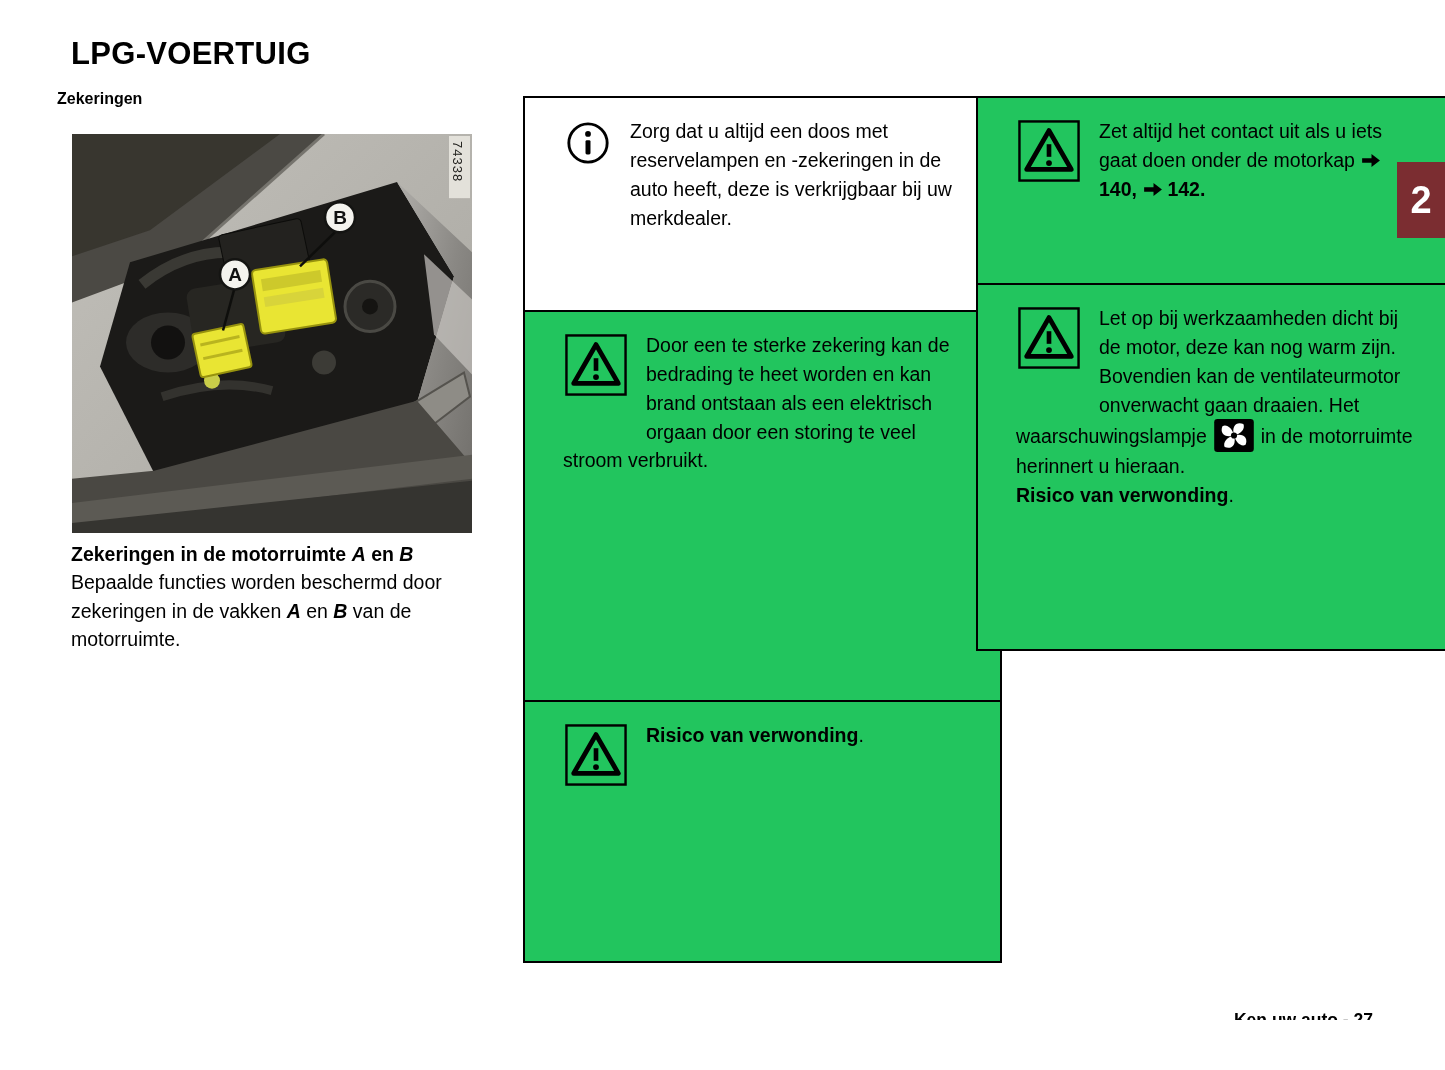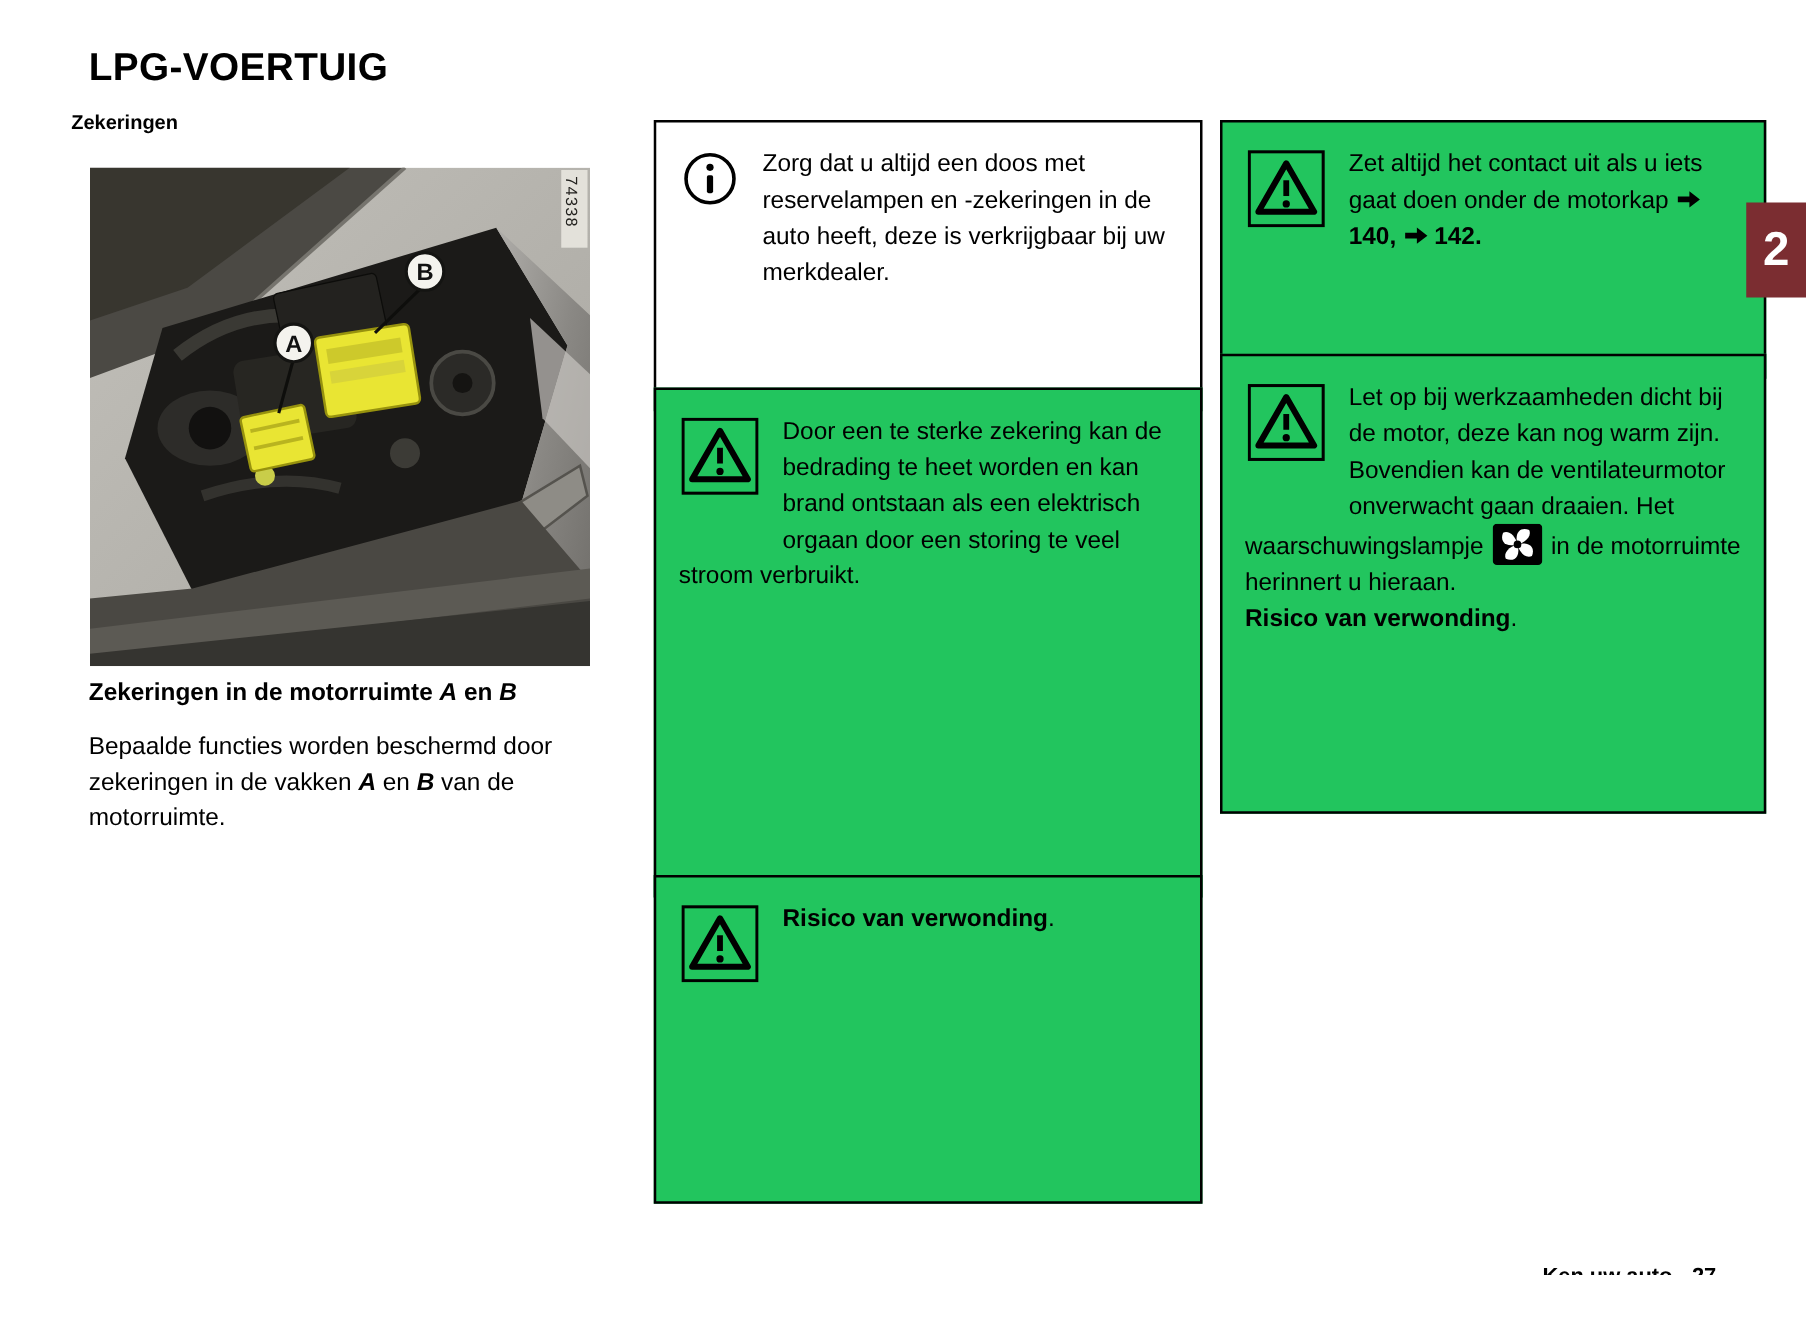--- a/index.html
+++ b/index.html
@@ -2,25 +2,25 @@
 <html><head>
 <meta charset="utf-8">
 <style>
   html,body{margin:0;padding:0}
   .page{position:relative;width:1445px;height:1020px;background:#ffffff;
         font-family:"Liberation Sans",sans-serif;color:#000;overflow:hidden}
   .title{position:absolute;left:71px;top:36px;font-size:31px;font-weight:700;letter-spacing:.3px}
   .subtitle{position:absolute;left:57px;top:90px;font-size:16px;font-weight:700}
   .figure{position:absolute;left:72px;top:134px;width:400px;height:399px;overflow:hidden}
   .left-col{position:absolute;left:71px;top:540px;width:402px;font-size:19.5px;line-height:1.46}
-  .caption{font-weight:700;margin-bottom:15px}
+  .caption{font-weight:700;}
   .para{margin-bottom:11px}
   .b{font-weight:700}
   .bi{font-weight:700;font-style:italic}
-  .box{position:absolute;border:2px solid #000;padding:19px 18px;font-size:19.5px;line-height:1.48}
+  .box{position:absolute;border:2px solid #000;padding:19px 38px;font-size:19.5px;line-height:1.48}
   .gray{background:#22c55e}
   .white{background:#ffffff}
   .box-info{left:523px;top:96px;width:399px;min-height:191px}
   .box-fuse{left:523px;top:310px;width:399px;min-height:366px}
   .box-wiper{left:523px;top:700px;width:399px;min-height:221px}
   .box-contact{left:976px;top:96px;width:397px;min-height:165px}
   .box-engine{left:976px;top:283px;width:397px;min-height:326px}
   .float-icon{float:left;margin:3px 17px 0 2px}
   .float-icon.info{width:48px;height:84px}
   .float-icon.warn{width:64px;height:112px}

